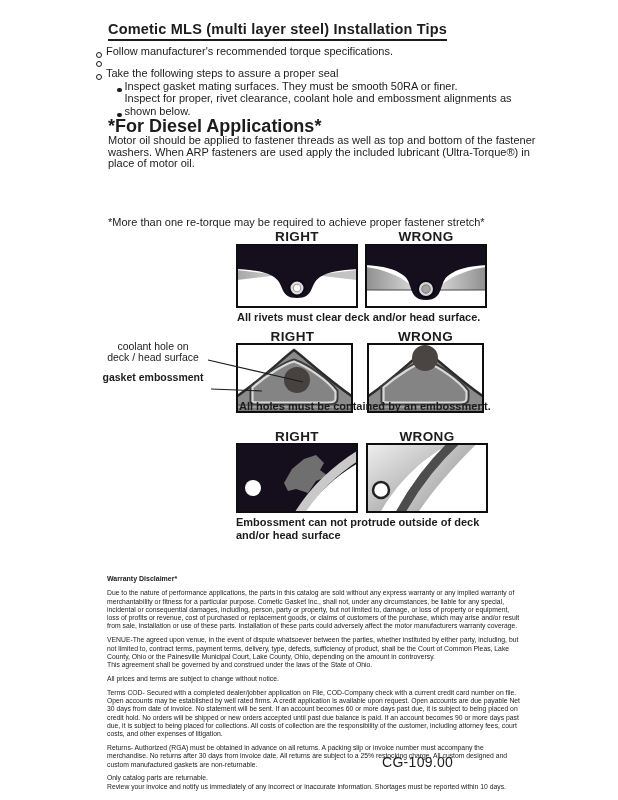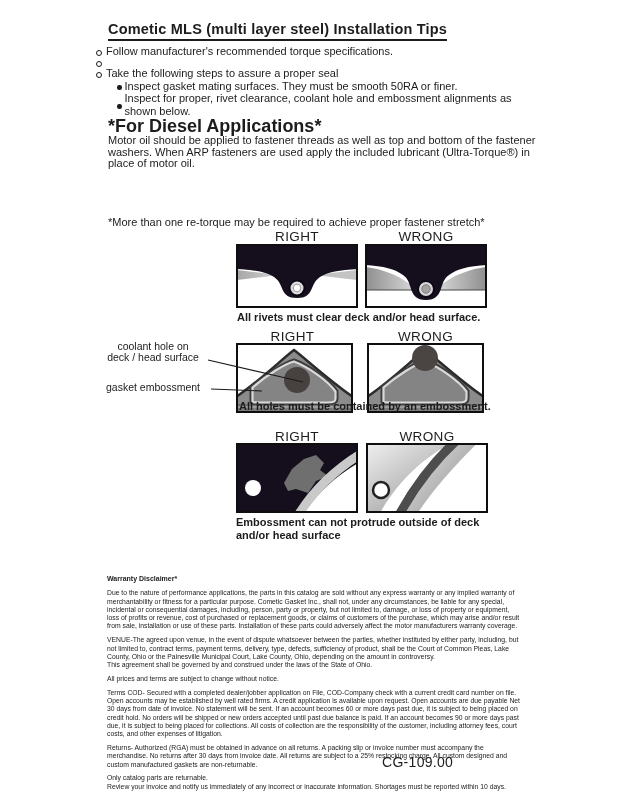--- a/index.html
+++ b/index.html
@@ -5,37 +5,37 @@
   html,body { margin:0; padding:0; background:#ffffff; }
   .page {
     position:relative; width:618px; height:800px; background:#ffffff;
     font-family:"Liberation Sans", sans-serif; color:#1c1c1c; overflow:hidden;
   }
   .doc-title {
     position:absolute; left:108px; top:21px; font-size:14.5px; font-weight:bold;
     letter-spacing:0.2px; border-bottom:2px solid #1c1c1c; padding-bottom:2px;
   }
   .tips { position:absolute; left:96px; top:45px; width:438px; font-size:11px; line-height:12.6px; }
-  .tip-row { display:flex; align-items:center; }
+  .tip-row { display:flex; align-items:flex-end; }
   .tip-row.sub { margin-left:21px; }
   .marker-o {
     flex:none; width:4px; height:4px; border:1px solid #1c1c1c; border-radius:50%;
     margin:3.5px 4px 0 0; background:#fff;
   }
   .marker-f {
     flex:none; width:4.5px; height:4.5px; border-radius:50%;
     margin:3.5px 3px 0 0; background:#1c1c1c;
   }
   .section-heading { position:absolute; left:108px; top:116px; font-size:18px; font-weight:bold; }
   .body-para { position:absolute; left:108px; width:430px; font-size:11px; line-height:11.6px; }
   .p1 { top:135px; }
   .p2 { top:168px; }
   .p3 { top:207px;margin-top:10px; }
 
-  .dg-label { position:absolute; width:122px; text-align:center; font-size:13.5px; font-weight:normal; letter-spacing:0.4px; }
+  .dg-label { position:absolute; width:122px; text-align:center; font-size:13.5px; font-weight:bold; letter-spacing:0.4px; }
   .dg-panel { position:absolute; }
   .dg-panel svg { display:block; }
   .dg-caption { position:absolute; font-size:11px; font-weight:bold; line-height:12.5px; }
 
   .callout { position:absolute; left:97px; width:112px; text-align:center; font-size:10.5px; line-height:11.3px; }
   .leader-overlay { position:absolute; left:205px; top:352px; width:105px; height:45px; z-index:5; }
 
   .disclaimer { position:absolute; left:107px; top:575px; width:414px; font-size:6.8px; line-height:8.3px; color:#222; }
   .disclaimer .dheading { font-weight:bold; font-size:7px; margin:0 0 6px 0; }
   .disclaimer p { margin:0 0 5.5px 0; }
@@ -121,21 +121,21 @@
 
   <div class="dg-caption" style="left:237px; top:311px; white-space:nowrap;">All rivets must clear deck and/or head surface.</div>
 
   <div class="dg-label" style="left:234px; top:329px; width:117px;">RIGHT</div>
   <div class="dg-label" style="left:367px; top:329px; width:117px;">WRONG</div>
 
   <div class="callout" style="top:341px;">
     <div>coolant hole on</div>
     <div>deck / head surface</div>
   </div>
-  <div class="callout" style="top:382px;">gasket embossment</div>
+  <div class="callout" style="top:372px;font-weight:bold;">gasket embossment</div>
 
   <svg class="leader-overlay" viewBox="0 0 105 45">
     <line x1="3" y1="8" x2="98" y2="30" stroke="#1c1c1c" stroke-width="1.2"></line>
     <line x1="6" y1="37" x2="57" y2="39" stroke="#1c1c1c" stroke-width="1.2"></line>
   </svg>
 
   <div class="dg-panel" style="left:236px; top:343px; width:117px; height:70px;">
     <svg width="117" height="70" viewBox="0 0 117 70">
       <rect width="117" height="70" fill="#ffffff"></rect>
       <path d="M0,70 V54 C26,36 46,16 58,7 C70,16 91,36 117,54 V70 Z" fill="#8b8b8b"></path>

